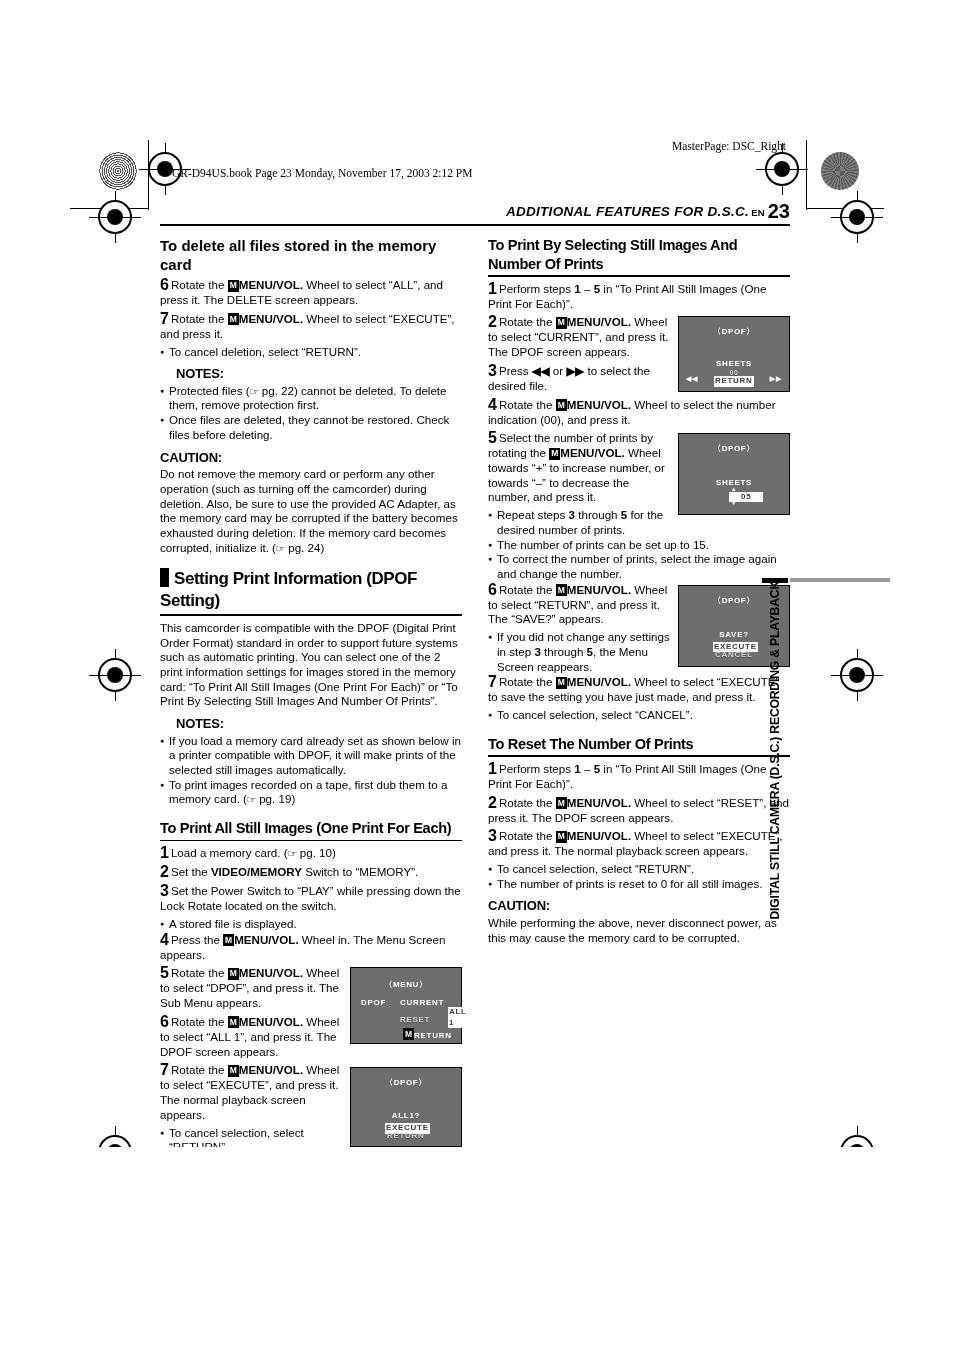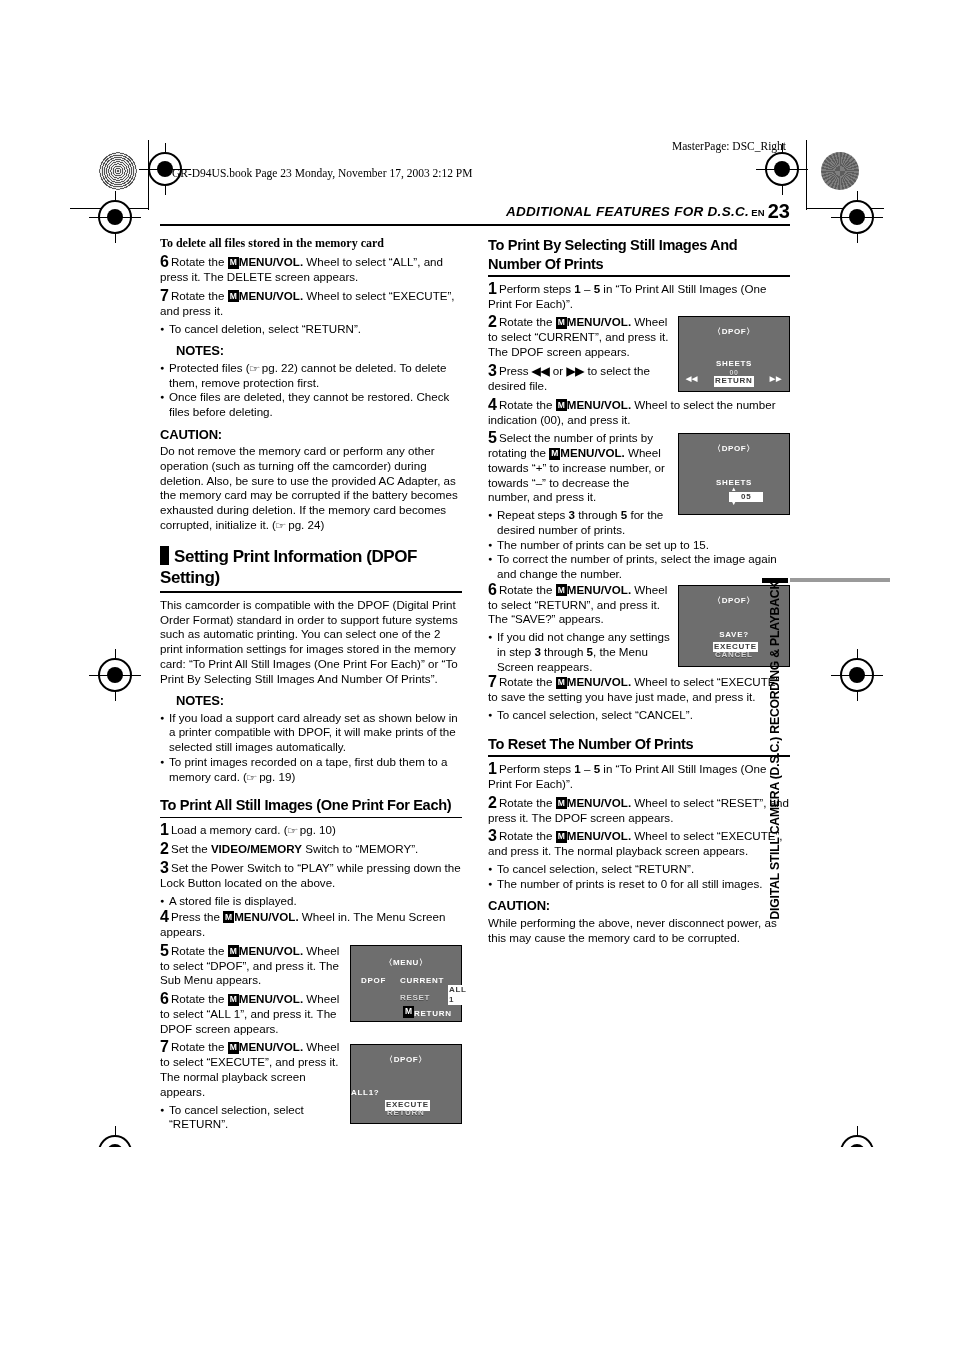--- a/index.html
+++ b/index.html
@@ -31,21 +31,21 @@
   .masterpage{position:absolute;left:672px;top:140px;font-family:"Liberation Serif",serif;font-size:11.5px;}
   .bookline{position:absolute;left:172px;top:167px;font-family:"Liberation Serif",serif;font-size:11.5px;white-space:nowrap;}
 
   
   .col{position:absolute;top:36px;width:302px;font-size:11.6px;line-height:1.27;}
   .col.left{left:0;}
   .col.right{left:328px;}
 
   p{margin:0 0 0 0;}
   .para{margin-bottom:3px;}
-  .sub-h{font-weight:bold;font-size:12px;margin-bottom:3px;font-family:Liberation Serif, serif;}
+  .sub-h{font-weight:bold;font-size:15px;margin-bottom:3px;}
   .notes-h{font-weight:bold;font-size:13px;margin:7px 0 1px;letter-spacing:-.2px;padding-left:16px;}
   .caution-h{font-weight:bold;font-size:13px;margin:7px 0 1px;letter-spacing:-.2px;}
 
   .step{position:relative;padding-left:0;margin-bottom:3px;}
   .stepnum{font-weight:bold;font-size:16px;line-height:1;padding-right:2px;vertical-align:-1px;}
   b,.bold{font-weight:bold;}
   .bullet{position:relative;padding-left:9px;margin-bottom:0;}
   .bullet::before{content:"\25CF";position:absolute;left:0;top:0;font-size:7px;line-height:1.95;}
 
   
@@ -169,51 +169,51 @@
       <p class="para"><span>Do not remove the memory card or perform any other operation (such as turning off the camcorder) during deletion. Also, be sure to use the provided AC Adapter, as the memory card may be corrupted if the battery becomes exhausted during deletion. If the memory card becomes corrupted, initialize it. (</span><span class="hand">☞</span> <span>pg. 24</span><span>)</span></p>
 
       <div class="sec-head">
         <div><span class="bar"></span><span class="txt">Setting Print Information (DPOF Setting)</span></div>
         <div class="rule"></div>
       </div>
 
       <p class="para">This camcorder is compatible with the DPOF (Digital Print Order Format) standard in order to support future systems such as automatic printing. You can select one of the 2 print information settings for images stored in the memory card: “To Print All Still Images (One Print For Each)” or “To Print By Selecting Still Images And Number Of Prints”.</p>
 
       <div class="notes-h">NOTES:</div>
-      <p class="bullet"><span>If you load a support card already set as shown below in a printer compatible with DPOF, it will make prints of the selected still images automatically.</span></p>
+      <p class="bullet"><span>If you load a memory card already set as shown below in a printer compatible with DPOF, it will make prints of the selected still images automatically.</span></p>
       <p class="bullet"><span>To print images recorded on a tape, first dub them to a memory card. (</span><span class="hand">☞</span> <span>pg. 19</span><span>)</span></p>
 
       <div class="sub-sec">To Print All Still Images (One Print For Each)</div>
       <div class="sub-sec-rule"></div>
 
       <p class="step"><span class="stepnum">1</span><span>Load a memory card. (</span><span class="hand">☞</span> <span>pg. 10</span><span>)</span></p>
 
       <p class="step"><span class="stepnum">2</span><span>Set the </span><b>VIDEO/MEMORY</b><span> Switch to “MEMORY”.</span></p>
 
-      <p class="step"><span class="stepnum">3</span><span>Set the Power Switch to “PLAY” while pressing down the Lock Button located on the above.</span></p>
+      <p class="step"><span class="stepnum">3</span><span>Set the Power Switch to “PLAY” while pressing down the Lock Rotate located on the switch.</span></p>
       <p class="bullet">A stored file is displayed.</p>
 
       <p class="step"><span class="stepnum">4</span><span>Press the </span><span class="micon">M</span><b>MENU/VOL.</b><span> Wheel in. The Menu Screen appears.</span></p>
 
       <div class="lcd float-r" style="width:110px;height:75px;">
         <div class="lcd-title" style="top:12px;">〈MENU〉</div>
         <div class="lcd-txt" style="left:10px;top:30px;">DPOF</div>
         <div class="lcd-txt" style="left:49px;top:30px;">CURRENT</div>
         <div class="lcd-txt lcd-hi" style="left:49px;top:39px;padding:0 1px;margin-left:48px;">ALL  1</div>
         <div class="lcd-txt lcd-sh" style="left:49px;top:47px;">RESET</div>
         <div class="lcd-txt" style="left:52px;top:60px;"><span class="micon">M</span><span>RETURN</span></div>
       </div>
 
       <p class="step"><span class="stepnum">5</span><span>Rotate the </span><span class="micon">M</span><b>MENU/VOL.</b><span> Wheel to select “DPOF”, and press it. The Sub Menu appears.</span></p>
 
       <p class="step"><span class="stepnum">6</span><span>Rotate the </span><span class="micon">M</span><b>MENU/VOL.</b><span> Wheel to select “ALL 1”, and press it. The DPOF screen appears.</span></p>
 
       <div class="lcd float-r" style="width:110px;height:78px;margin-top:5px;">
         <div class="lcd-title" style="top:10px;">〈DPOF〉</div>
-        <div class="lcd-txt" style="left:0;right:0;top:43px;">ALL1?</div>
+        <div class="lcd-txt" style="left:0;right:0;text-align:center;top:43px;">ALL1?</div>
         <div class="lcd-txt lcd-hi" style="left:34px;top:55px;padding:0 1px;">EXECUTE</div>
         <div class="lcd-txt lcd-sh" style="left:36px;top:63px;">RETURN</div>
       </div>
 
       <p class="step"><span class="stepnum">7</span><span>Rotate the </span><span class="micon">M</span><b>MENU/VOL.</b><span> Wheel to select “EXECUTE”, and press it. The normal playback screen appears.</span></p>
       <p class="bullet">To cancel selection, select “RETURN”.</p>
       <div class="clear"></div>
     </div>
 
     <div class="col right">

